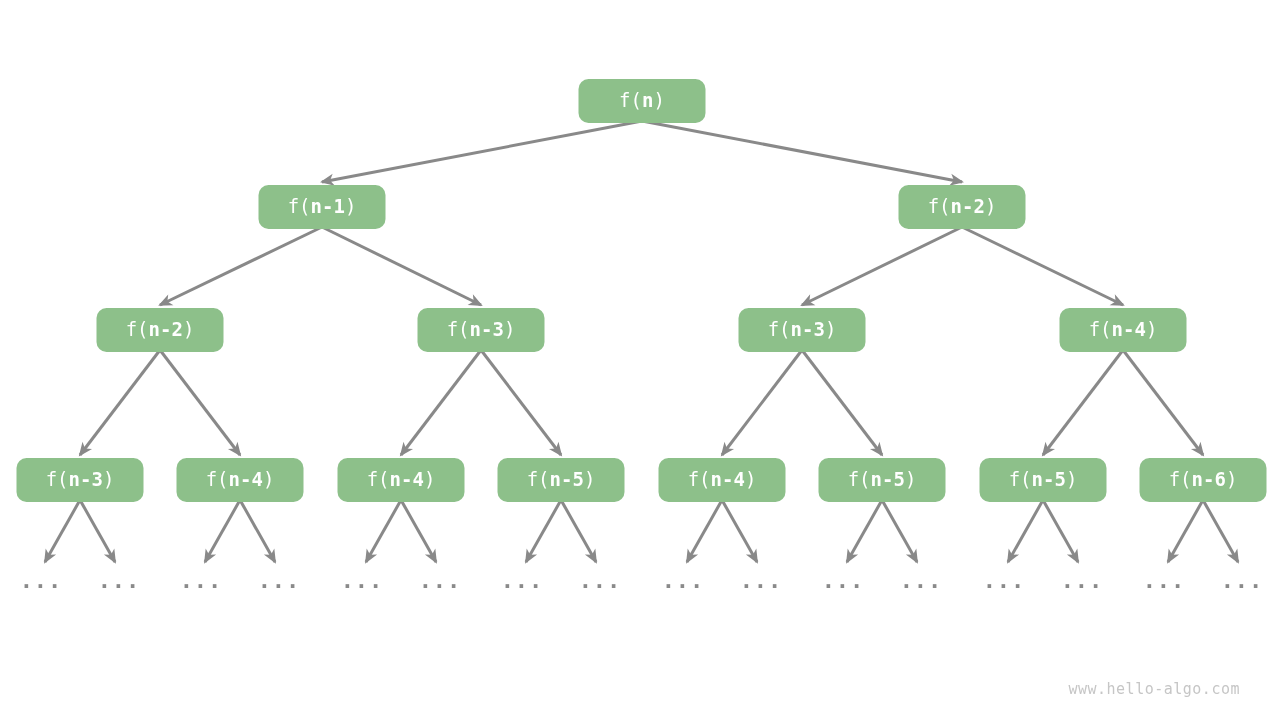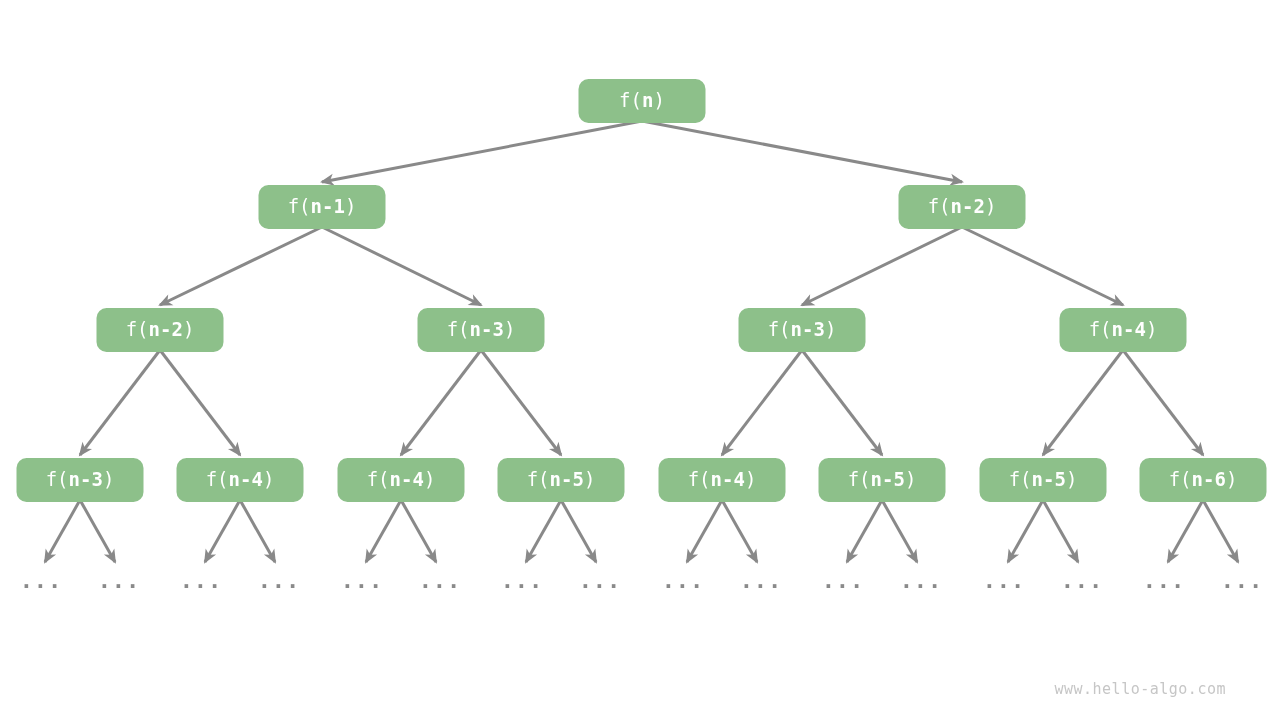--- a/index.html
+++ b/index.html
@@ -30,21 +30,21 @@
     font-weight: 700;
   }
   .ellipsis-text {
     font-family: "DejaVu Sans Mono", monospace;
     font-size: 22px;
     font-weight: 700;
     letter-spacing: 1px;
   }
   .watermark {
     position: absolute;
-    right: 54px;
+    right: 40px;
     bottom: 22px;
     font-family: "DejaVu Sans Mono", monospace;
     font-size: 15px;
     letter-spacing: 0.5px;
   }
 </style>
 </head>
 <body style="background: rgb(255, 255, 255);">
 
 <div class="canvas">

